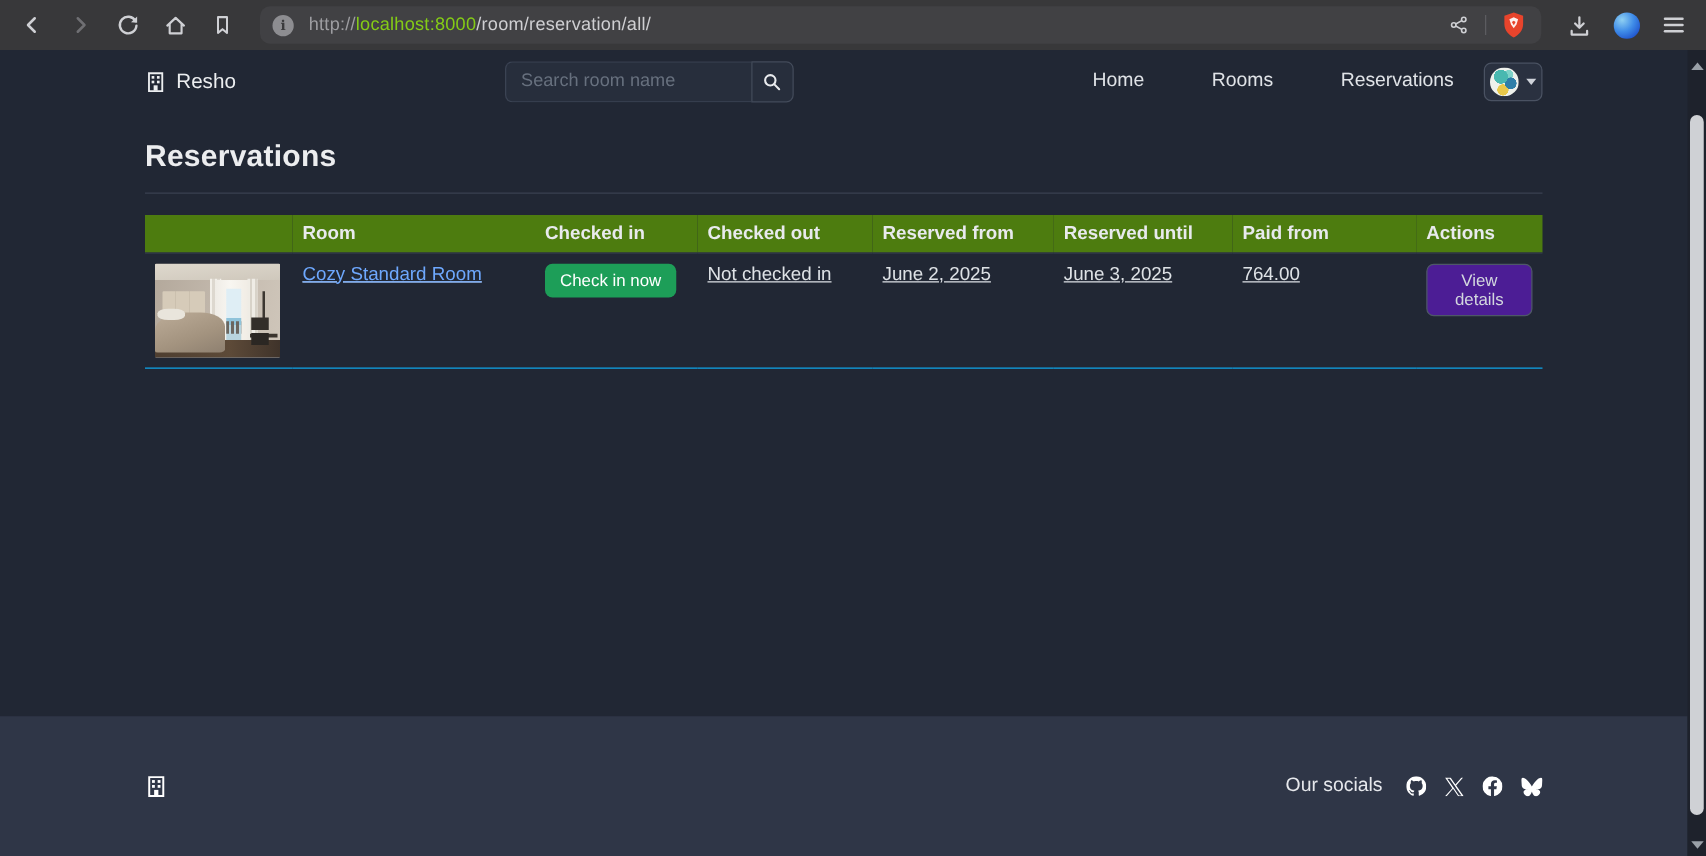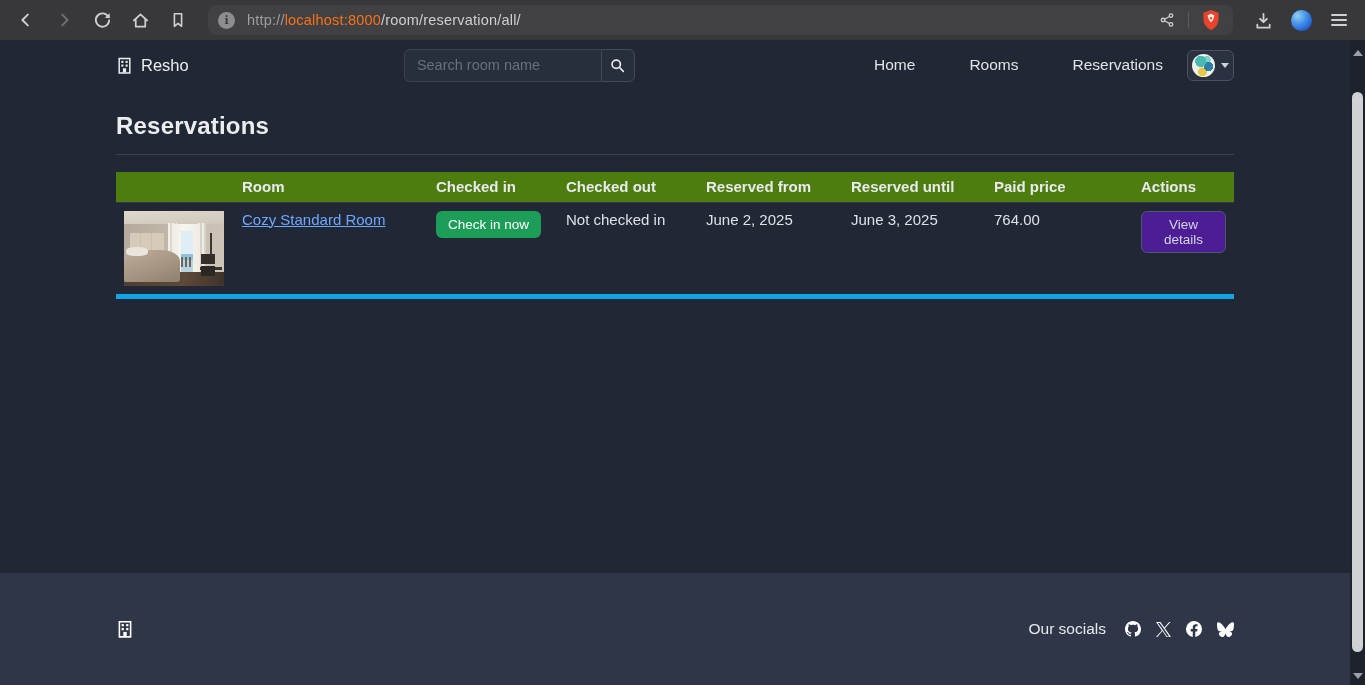--- a/index.html
+++ b/index.html
@@ -35,21 +35,21 @@
     flex:1;height:30px;background:#414144;border-radius:8px;
     display:flex;align-items:center;
     margin:0 6px;padding:0 10px;gap:12px;
     min-width:0;
   }
   .url-text{
     font-size:14.5px;white-space:nowrap;overflow:hidden;
     flex:1;letter-spacing:.2px;
   }
   .url-scheme{color:#9d9da1;}
-  .url-host{color:#f97316;}
+  .url-host{color:#84cc16;}
   .url-path{color:#cfcfd2;}
   .site-info-icon{
     width:17px;height:17px;border-radius:50%;background:#8d8d91;color:#3a3a3c;
     font-size:11px;font-weight:bold;display:flex;align-items:center;justify-content:center;
     font-family:"DejaVu Serif",serif;flex-shrink:0;
   }
   .url-right{display:flex;align-items:center;gap:10px;flex-shrink:0;}
   .v-sep{width:1px;height:16px;background:#5c5c60;}
   .shield{width:20px;height:22px;}
   .ext-globe{
@@ -122,21 +122,21 @@
   .page-title{font-size:24px;font-weight:700;color:#ecedef;letter-spacing:.2px;}
   .rule{border:none;border-top:1px solid #3a4150;margin:14px 0 17px;}
 
   table.res-table{width:100%;border-collapse:collapse;font-size:15px;}
   .res-table th{
     background:#4d7c0f;text-align:left;font-weight:700;color:#e8eaed;
     padding:6px 8px;height:30px;border-bottom:1px solid #323a49;
     white-space:nowrap;
   }
   .res-table td{
-    padding:8px;vertical-align:top;border-bottom:5px solid #0ea5e9;color:#dee2e6;
+    padding:8px;vertical-align:top;border-bottom:1px solid #0ea5e9;color:#dee2e6;text-decoration:underline;
   }
   .room-link{color:var(--link-blue);text-decoration:underline;cursor:pointer;font-size:15px;}
   .btn-success{
     display:inline-block;background:var(--success-green);color:#fff;border:none;
     font-size:13.5px;padding:6px 12px;border-radius:6px;cursor:pointer;
     font-family:inherit;
   }
   .btn-outline{
     display:inline-block;background:#4c1d95;color:#d3d7de;border:1px solid #4e5768;
     font-size:13.5px;padding:5px 10px;border-radius:6px;cursor:pointer;
@@ -326,21 +326,21 @@
               <col style="width:101px">
           </colgroup>
           <thead>
             <tr>
               <th></th>
               <th>Room</th>
               <th>Checked in</th>
               <th>Checked out</th>
               <th>Reserved from</th>
               <th>Reserved until</th>
-              <th>Paid price</th>
+              <th>Paid from</th>
               <th>Actions</th>
             </tr>
           </thead>
           <tbody>
             <tr>
               <td>
                 <div class="room-thumb">
                   <div class="rt-ceiling"></div>
                   <div class="rt-curtain-l"></div>
                   <div class="rt-window"></div>

